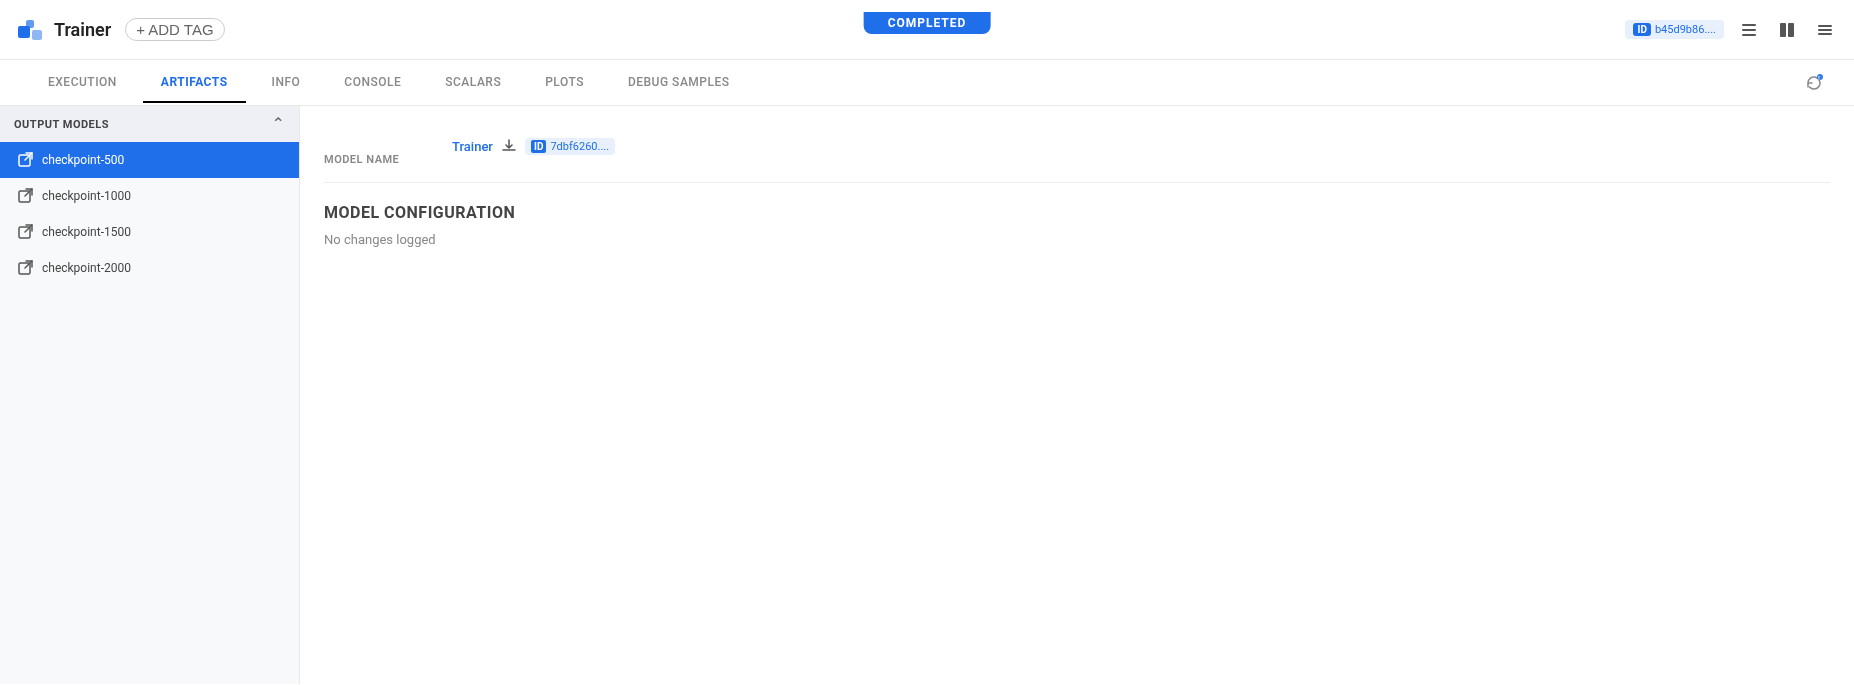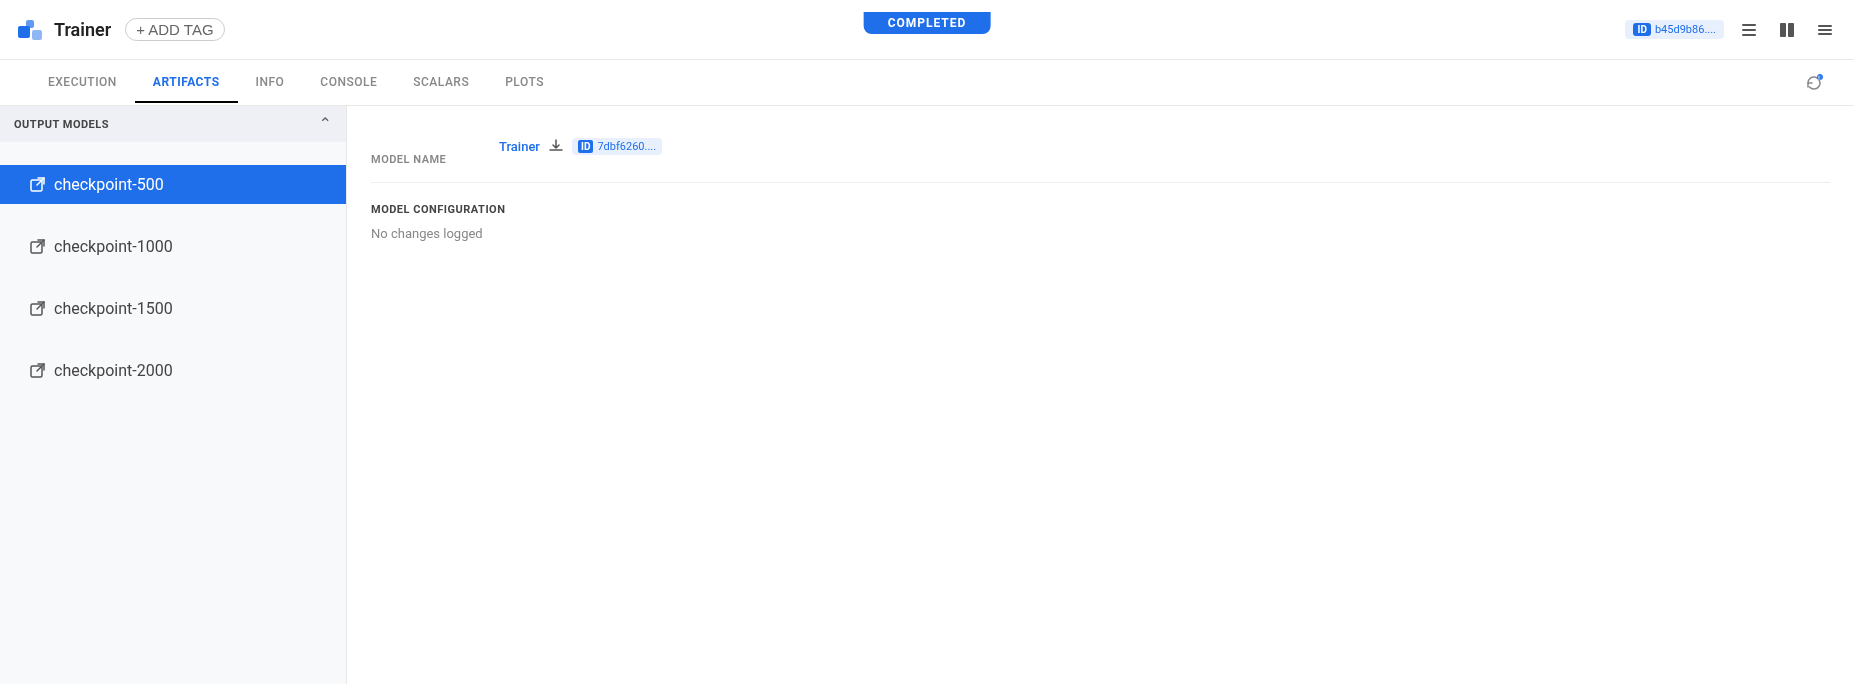--- a/index.html
+++ b/index.html
@@ -98,21 +98,21 @@
       align-items: center;
     }
 
     
     .nav-tabs {
       display: flex;
       align-items: center;
       border-bottom: 1px solid #e8e8e8;
       padding: 0 30px;
       height: 46px;
-      gap: 0;
+      gap: 8px;
       position: relative;
     }
 
     .nav-tab {
       padding: 12px 18px;
       font-size: 12px;
       font-weight: 500;
       color: #888;
       cursor: pointer;
       letter-spacing: 0.5px;
@@ -135,27 +135,26 @@
     }
 
     
     .main-content {
       display: flex;
       height: calc(100vh - 107px);
     }
 
     
     .sidebar {
-      width: 347px;
+      width: 300px;
       border-right: 1px solid #e8e8e8;
       display: flex;
       flex-direction: column;
       background: #f8f9fb;
       flex-shrink: 0;
-      gap: 23px;
     }
 
     .sidebar-header {
       display: flex;
       align-items: center;
       justify-content: space-between;
       padding: 10px 14px;
       font-size: 11px;
       font-weight: 700;
       color: #444;
@@ -169,24 +168,24 @@
       cursor: pointer;
       color: #666;
       font-size: 16px;
       line-height: 1;
     }
 
     .sidebar-item {
       display: flex;
       align-items: center;
       gap: 8px;
-      padding: 10px 30px;
+      padding: 10px 18px;
       cursor: pointer;
       color: #444;
-      font-size: 16px;
+      font-size: 12px;
     }
 
     .sidebar-item.active {
       background: #1f6feb;
       color: #fff;
     }
 
     .sidebar-item .item-icon {
       width: 16px;
       height: 16px;
@@ -249,21 +248,21 @@
       padding: 1px 3px;
       font-size: 10px;
       font-weight: 700;
     }
 
     .model-config-section {
       margin-top: 10px;
     }
 
     .model-config-title {
-      font-size: 11px;
+      font-size: 16px;
       font-weight: 700;
       color: #444;
       letter-spacing: 0.5px;
       text-transform: uppercase;
       margin-bottom: 10px;
     }
 
     .no-changes {
       font-size: 13px;
       color: #888;
@@ -320,20 +319,21 @@
   </div>
 </div>
 
 <div class="nav-tabs">
   <div class="nav-tab" id="tab-execution">EXECUTION</div>
   <div class="nav-tab active" id="tab-artifacts">ARTIFACTS</div>
   <div class="nav-tab" id="tab-info">INFO</div>
   <div class="nav-tab" id="tab-console">CONSOLE</div>
   <div class="nav-tab" id="tab-scalars">SCALARS</div>
   <div class="nav-tab" id="tab-plots">PLOTS</div>
+  <div class="nav-tab" id="tab-debug-samples">DEBUG SAMPLES</div>
   <div class="nav-refresh-icon">
     <svg width="20" height="20" viewBox="0 0 20 20" fill="none">
       <path d="M4 10a6 6 0 1 1 1.5 4" stroke="#888" stroke-width="1.5" fill="none" stroke-linecap="round"></path>
       <polyline points="4,14 4,10 8,10" fill="none" stroke="#888" stroke-width="1.5" stroke-linecap="round" stroke-linejoin="round"></polyline>
       <circle cx="16" cy="4" r="3" fill="#1f6feb" opacity="0.9"></circle>
       <text x="14.2" y="7.2" font-size="5" fill="#fff" font-weight="bold">!</text>
     </svg>
   </div>
 </div>
 

